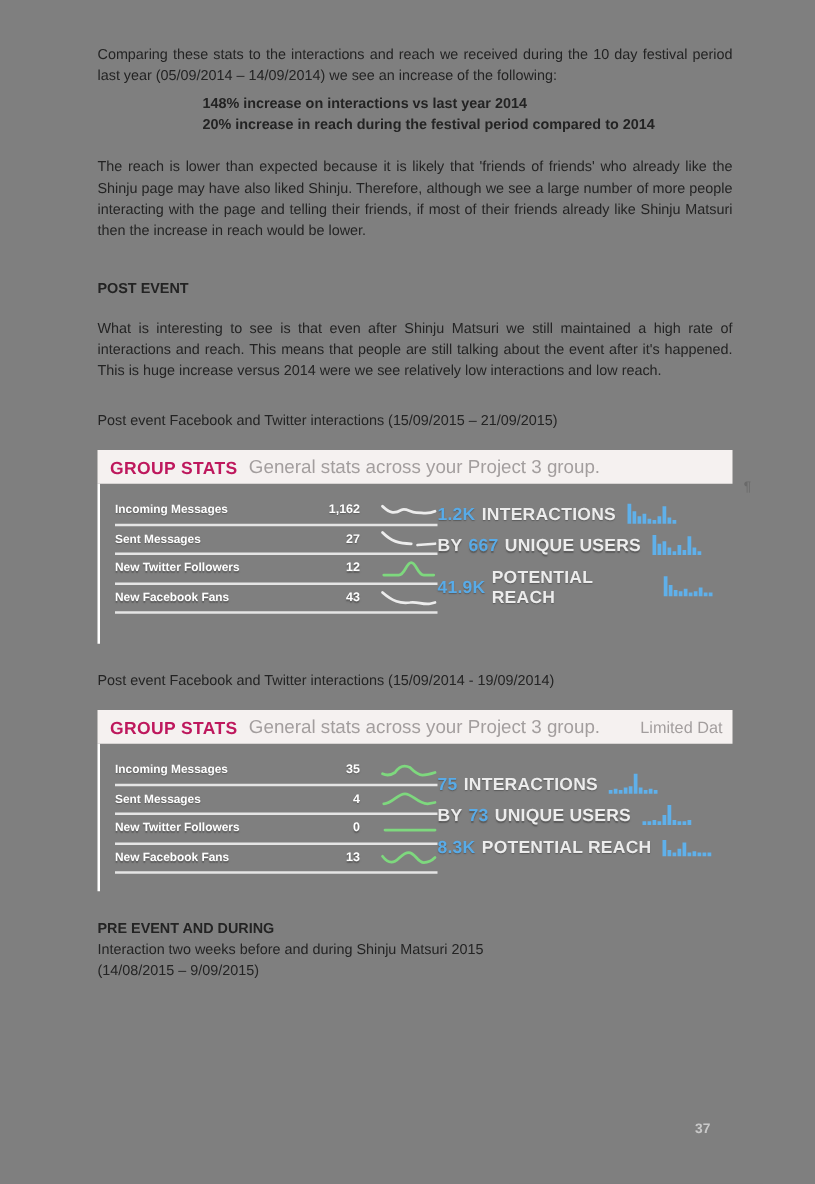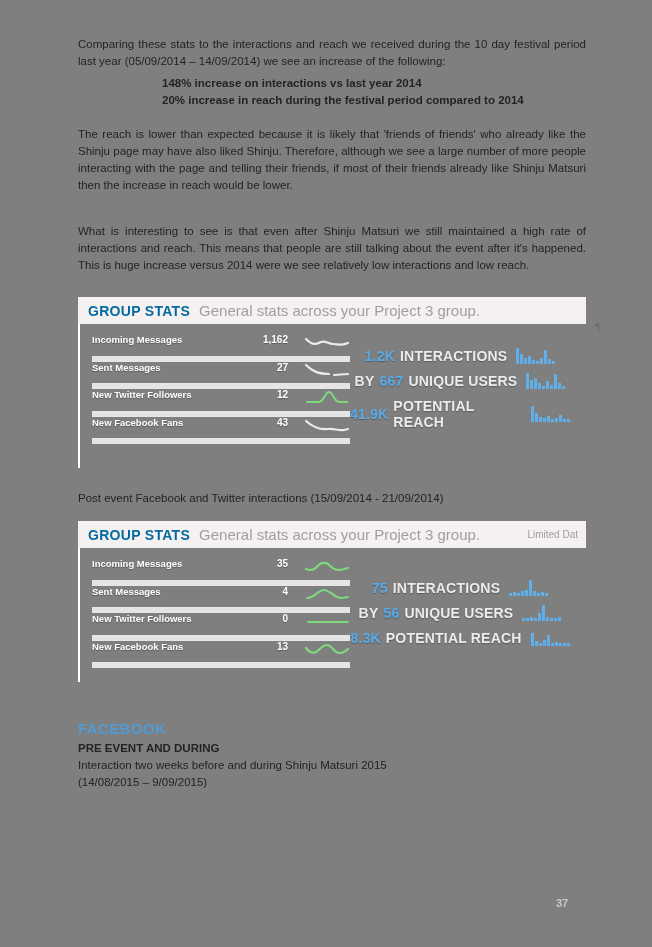--- a/index.html
+++ b/index.html
@@ -14,39 +14,39 @@
   .mb-xl{margin-bottom:29px;}
   .mb-lg{margin-bottom:23px;}
   .h-small{font-weight:bold;font-size:11.5px;line-height:17px;}
   .h-post{margin-bottom:15px;}
   .sub-line{font-size:11.5px;line-height:17px;}
 
   
   .gs-box{width:508px;margin:14px 0 22px;position:relative;}
   .gs-header{height:27px;background:#f5f1f0;display:flex;align-items:center;
     padding:0 8px 0 10px;box-sizing:border-box;}
-  .gs-title{font-size:14px;font-weight:bold;color:#0369a1;letter-spacing:.3px;}
+  .gs-title{font-size:14px;font-weight:bold;color:#be185d;letter-spacing:.3px;}
   .gs-sub{font-size:15px;color:#a39e9e;margin-left:9px;}
-  .gs-badge{font-size:10px;color:#a39e9e;margin-left:auto;white-space:nowrap;}
+  .gs-badge{font-size:13px;color:#a39e9e;margin-left:auto;white-space:nowrap;}
   .gs-body{border-left:2px solid #fff;padding:10px 16px 14px 12px;display:flex;}
   .gs-body.tall{padding-bottom:24px;}
   .gs-table{width:258px;flex:none;}
-  .gs-row{display:flex;align-items:flex-start;height:21.5px;border-bottom:6px solid #e5e5e5;}
+  .gs-row{display:flex;align-items:center;height:21.5px;border-bottom:2px solid #e5e5e5;}
   .gs-label{flex:1;color:#fff;font-size:9.5px;font-weight:bold;
     text-shadow:0 1px 1px rgba(60,60,60,.55);}
   .gs-value{width:36px;text-align:right;color:#fff;font-size:10px;font-weight:bold;
     margin-right:16px;text-shadow:0 1px 1px rgba(60,60,60,.55);}
   .gs-spark{width:46px;height:16px;flex:none;}
   .gs-spark svg{display:block;}
   .spark-gray path{stroke:#ececec;}
   .spark-green path{stroke:#7ed87e;}
   .gs-spark path{fill:none;stroke-width:2.2;stroke-linecap:round;}
 
   .gs-stats{flex:1;display:flex;flex-direction:column;justify-content:center;
-    gap:9px;align-items:center;}
+    gap:9px;align-items:flex-start;}
   .big-stat{display:flex;align-items:center;font-size:14px;font-weight:bold;
     color:#ececec;letter-spacing:.2px;text-shadow:0 1px 1px rgba(70,70,70,.65);}
   .bs-prefix{margin-right:5px;}
   .bs-prefix:empty{display:none;}
   .bs-num{color:#58abe8;margin-right:5px;}
   .bar-icon{display:flex;align-items:flex-end;gap:1px;height:16px;margin-left:9px;}
   .bar-icon i{display:block;width:3px;background:#5fb0ea;}
 
   .pilcrow{position:absolute;right:-15px;top:24px;color:#6a6a6a;font-size:11px;}
 
@@ -61,23 +61,25 @@
 <div class="content">
 
   <p class="para">Comparing these stats to the interactions and reach we received during the 10 day festival period last year (05/09/2014 – 14/09/2014) we see an increase of the following:</p>
   <div class="bullets">
     <div>148% increase on interactions vs last year 2014</div>
     <div>20% increase in reach during the festival period compared to 2014</div>
   </div>
 
   <p class="para mb-xl">The reach is lower than expected because it is likely that 'friends of friends' who already like the Shinju page may have also liked Shinju. Therefore, although we see a large number of more people interacting with the page and telling their friends, if most of their friends already like Shinju Matsuri then the increase in reach would be lower.</p>
 
+  <div class="h-small h-post">POST EVENT</div>
 
   <p class="para mb-lg">What is interesting to see is that even after Shinju Matsuri we still maintained a high rate of interactions and reach. This means that people are still talking about the event after it's happened. This is huge increase versus 2014 were we see relatively low interactions and low reach.</p>
 
+  <div class="sub-line">Post event Facebook and Twitter interactions (15/09/2015 – 21/09/2015)</div>
 
   <div class="gs-box">
     <div class="pilcrow">¶</div>
     <div class="gs-header">
       <span class="gs-title">GROUP STATS</span>
       <span class="gs-sub">General stats across your Project 3 group.</span>
     </div>
     <div class="gs-body tall">
       <div class="gs-table">
         <div class="gs-row">
@@ -167,21 +169,21 @@
               <i style="height:4px"></i>
               <i style="height:7px"></i>
               <i style="height:3px"></i>
               <i style="height:3px"></i>
           </span>
         </div>
       </div>
     </div>
   </div>
 
-  <div class="sub-line">Post event Facebook and Twitter interactions (15/09/2014 - 21/09/2014)</div>
+  <div class="sub-line">Post event Facebook and Twitter interactions (15/09/2014 - 19/09/2014)</div>
 
   <div class="gs-box">
     <div class="gs-header">
       <span class="gs-title">GROUP STATS</span>
       <span class="gs-sub">General stats across your Project 3 group.</span>
       <span class="gs-badge">Limited Dat</span>
     </div>
     <div class="gs-body">
       <div class="gs-table">
         <div class="gs-row">
@@ -234,21 +236,21 @@
               <i style="height:6px"></i>
               <i style="height:16px"></i>
               <i style="height:5px"></i>
               <i style="height:3px"></i>
               <i style="height:4px"></i>
               <i style="height:3px"></i>
           </span>
         </div>
         <div class="big-stat">
           <span class="bs-prefix">BY</span>
-          <span class="bs-num">56</span>
+          <span class="bs-num">73</span>
           <span>UNIQUE USERS</span>
           <span class="bar-icon">
             <i style="height:3px"></i>
               <i style="height:3px"></i>
               <i style="height:4px"></i>
               <i style="height:3px"></i>
               <i style="height:8px"></i>
               <i style="height:16px"></i>
               <i style="height:4px"></i>
               <i style="height:3px"></i>
@@ -270,20 +272,19 @@
               <i style="height:4px"></i>
               <i style="height:3px"></i>
               <i style="height:3px"></i>
               <i style="height:3px"></i>
           </span>
         </div>
       </div>
     </div>
   </div>
 
-  <div class="facebook-h">FACEBOOK</div>
   <div class="h-small">PRE EVENT AND DURING</div>
   <div class="sub-line">Interaction two weeks before and during Shinju Matsuri 2015</div>
   <div class="sub-line">(14/08/2015 – 9/09/2015)</div>
 
 </div>
 
 <div class="page-num">37</div>
 
 </body></html>

